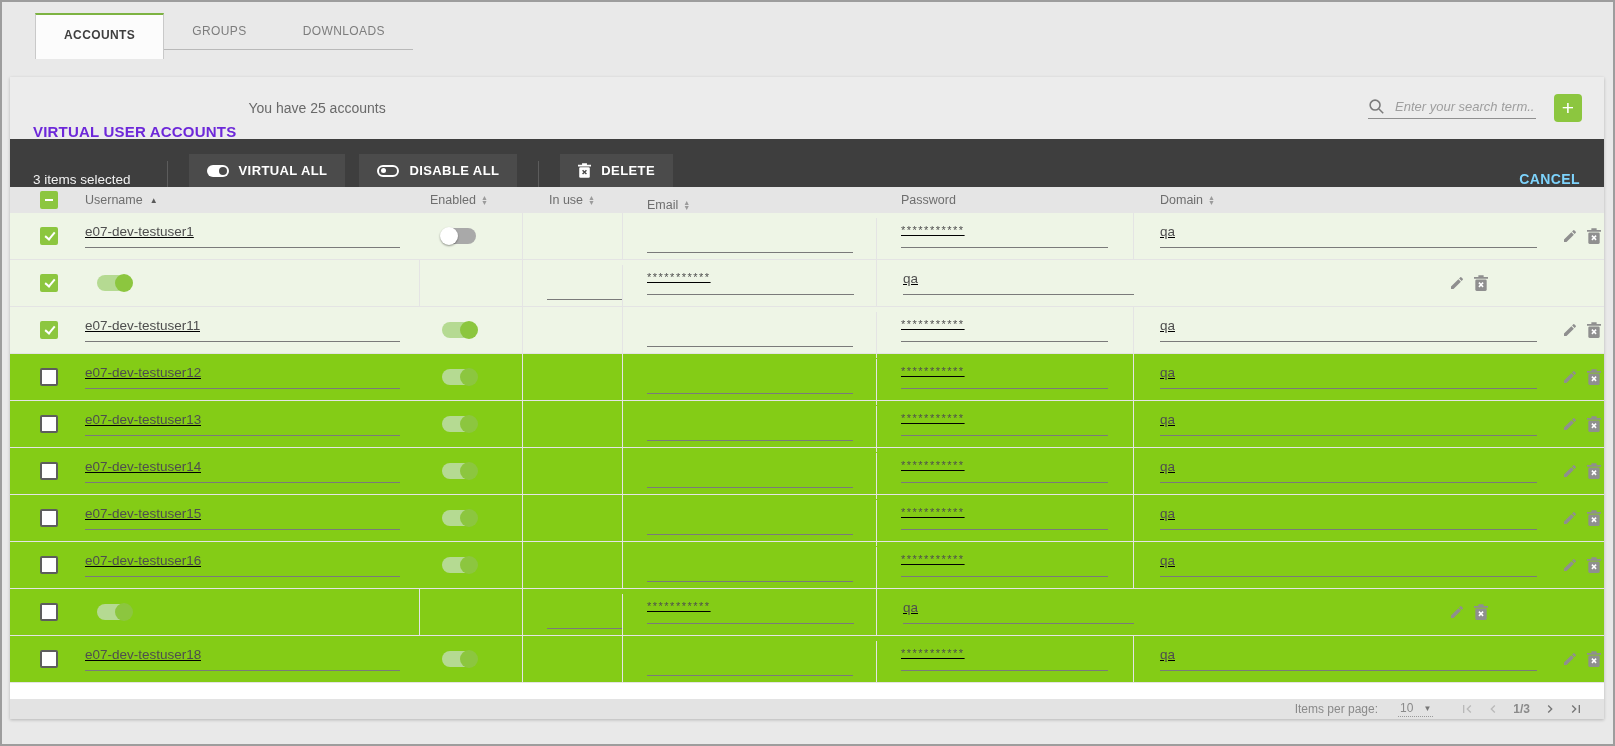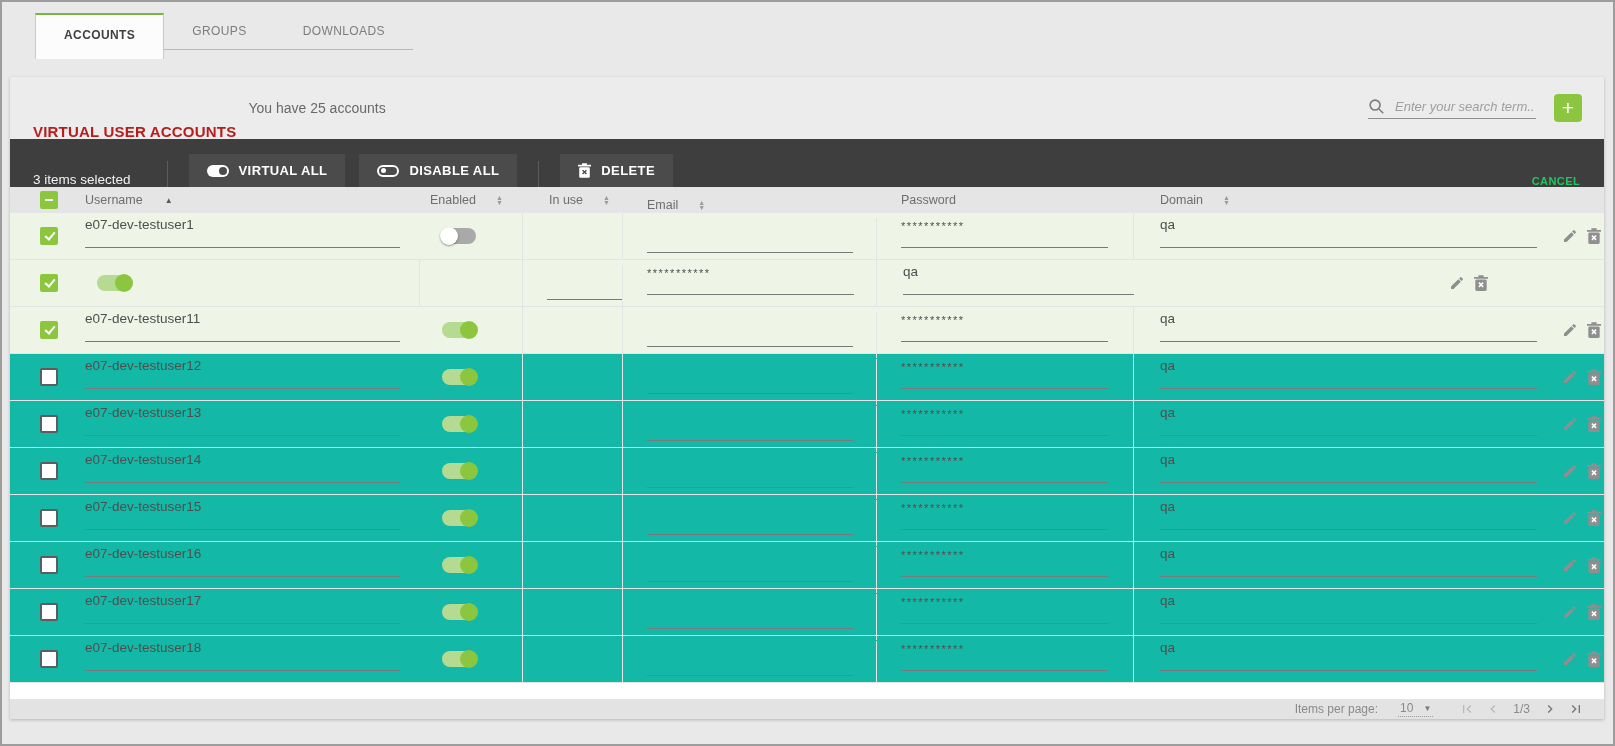--- a/index.html
+++ b/index.html
@@ -12,61 +12,61 @@
        border-bottom:1px solid #b9b9b9;cursor:default;white-space:nowrap;}
   .tab.active{height:44px;line-height:40px;background:#fcfcfc;color:#3f3f3f;font-weight:700;
        border-top:2px solid #7db342;border-left:1px solid #c9c9c9;border-right:1px solid #c9c9c9;border-bottom:none;}
 
   
   .panel{position:absolute;top:75px;left:8px;width:1594px;height:642px;background:#ffffff;
          box-shadow:0 1px 3px rgba(0,0,0,.22);display:flex;flex-direction:column;}
 
   
   .phead{height:62px;background:#ececec;display:flex;align-items:center;padding:0 20px 0 23px;box-sizing:border-box;}
-  .ptitle{font-size:15px;font-weight:700;color:#b91c1c;letter-spacing:.2px;margin-top:46px;}
+  .ptitle{font-size:15px;font-weight:700;color:#6d28d9;letter-spacing:.2px;margin-top:46px;}
   .psub{font-size:14px;color:#696969;margin-left:12px;}
   .spacer{flex:1;}
   .search{display:flex;align-items:flex-end;border-bottom:1px solid #8f8f8f;padding-bottom:3px;width:168px;}
   .search svg{flex:none;margin-right:8px;}
   .search-input{border:none;outline:none;background:transparent;font-style:italic;font-size:13px;color:#9e9e9e;width:100%;
                 font-family:"Liberation Sans",sans-serif;}
   .search-input::placeholder{color:#9e9e9e;}
   .addbtn{width:28px;height:28px;margin-left:18px;margin-right:2px;background:#8cc63f;border:none;border-radius:4px;
           color:#fff;font-size:21px;line-height:26px;font-weight:400;cursor:pointer;padding:0;}
 
   
   .toolbar{height:48px;background:#3e3e3e;display:flex;align-items:flex-end;padding:0 20px 0 23px;box-sizing:border-box;}
   .selcount{font-size:13.5px;color:#f2f2f2;margin-right:22px;white-space:nowrap;}
   .tdiv{width:1px;height:26px;background:#5c5c5c;margin:0 14px;}
   .tbtn{display:flex;align-items:center;gap:10px;background:#4b4b4b;border:none;color:#fff;font-weight:700;
         font-size:13px;letter-spacing:.4px;height:33px;padding:0 18px;margin:0 7px;cursor:pointer;
         font-family:"Liberation Sans",sans-serif;}
-  .cancel{margin-left:auto;background:transparent;border:none;color:#22c55e;font-weight:700;font-size:11px;
+  .cancel{margin-left:auto;background:transparent;border:none;color:#7dd3fc;font-weight:700;font-size:14px;
           letter-spacing:.4px;cursor:pointer;font-family:"Liberation Sans",sans-serif;padding:0 4px;}
   .icon-toggle-on{width:22px;height:12px;background:#fff;border-radius:6px;position:relative;display:inline-block;}
   .icon-toggle-on::after{content:'';position:absolute;right:2px;top:2px;width:8px;height:8px;background:#4b4b4b;border-radius:50%;}
   .icon-toggle-off{width:18px;height:8px;border:2px solid #fff;border-radius:6px;position:relative;display:inline-block;}
   .icon-toggle-off::after{content:'';position:absolute;left:2px;top:1.5px;width:5px;height:5px;background:#fff;border-radius:50%;}
 
   
   .trow,.thead{display:grid;grid-template-columns:65px 345px 103px 100px 254px 257px 1fr 90px;align-items:center;}
   .thead{height:26px;background:#e5e5e5;font-size:12.5px;color:#6e6e6e;}
-  .trow{height:47px;border-bottom:1px solid #e4e4e4;background:#14b8a6;box-sizing:border-box;}
+  .trow{height:47px;border-bottom:1px solid #e4e4e4;background:#84cc16;box-sizing:border-box;}
   .trow.selected{background:#eef5e6;}
   .td{height:100%;display:flex;align-items:center;box-sizing:border-box;}
   .trow .c-enabled,.trow .c-inuse,.trow .c-email,.trow .c-pass{border-right:1px solid #e4e4e4;}
   .c-check{padding-left:30px;}
   .c-user{padding-left:10px;}
   .c-enabled{padding-left:10px;}
   .c-inuse{padding-left:26px;}
   .c-email{padding-left:24px;margin-top:10px;}
   .c-pass{padding-left:24px;}
   .c-domain{padding-left:26px;}
   .c-actions{justify-content:flex-end;padding-right:24px;gap:9px;}
-  .hcell{display:flex;align-items:center;gap:18px;white-space:nowrap;}
+  .hcell{display:flex;align-items:center;gap:3px;white-space:nowrap;}
 
   .sort-asc{font-size:8px;color:#5a5a5a;margin-left:4px;}
   .sort-both{display:inline-flex;flex-direction:column;line-height:5px;font-size:7px;color:#9b9b9b;margin-left:2px;}
 
   
   .cb{width:18px;height:18px;border:2px solid #5d5d5d;border-radius:2px;box-sizing:border-box;background:#fff;
       position:relative;display:inline-block;cursor:pointer;}
   .cb.checked,.cb.indet{background:#8cc63f;border-color:#8cc63f;}
   .cb.checked::after{content:'';position:absolute;left:4.5px;top:1px;width:4px;height:8px;
       border-right:2px solid #fff;border-bottom:2px solid #fff;transform:rotate(40deg);}
@@ -74,37 +74,37 @@
 
   
   .toggle{width:34px;height:16px;border-radius:8px;position:relative;display:inline-block;margin-left:12px;cursor:pointer;}
   .toggle.on{background:#b5da92;}
   .toggle.off{background:#a9a9a9;}
   .toggle .knob{position:absolute;top:-1px;width:18px;height:18px;border-radius:50%;}
   .toggle.on .knob{right:-2px;background:#8cc63f;}
   .toggle.off .knob{left:-2px;background:#fff;box-shadow:0 1px 2px rgba(0,0,0,.4);}
 
   
-  .uinput{display:inline-flex;align-items:flex-end;border-bottom:1px solid #7a7a7a;height:24px;padding-bottom:15px;
-          box-sizing:border-box;cursor:text;}
+  .uinput{display:inline-flex;border-bottom:1px solid #7a7a7a;height:24px;padding-bottom:3px;
+          box-sizing:border-box;cursor:text;text-decoration:underline;}
   .uval{font-size:13.5px;color:#4e4e4e;white-space:nowrap;overflow:hidden;}
   .pw{font-size:11px;letter-spacing:1.5px;color:#4e4e4e;}
   .w-user{width:315px;} .w-email{width:206px;} .w-pass{width:207px;} .w-domain{width:377px;}
 
   .act{width:16px;height:17px;display:inline-flex;cursor:pointer;}
 
   .gap{flex:1;background:#fff;}
 
   
   .pfoot{height:20px;background:#e3e3e3;display:flex;align-items:center;justify-content:flex-end;
          padding-right:20px;font-size:12px;color:#8a8a8a;gap:0;}
   .ipp-label{margin-right:20px;}
   .ipp-select{display:flex;align-items:center;gap:10px;border-bottom:1px dotted #9a9a9a;padding:0 2px 1px 2px;cursor:pointer;}
   .caret{font-size:8px;color:#777;}
-  .pager{display:flex;align-items:center;margin-left:26px;gap:10px;}
+  .pager{display:flex;align-items:center;margin-left:26px;gap:10px;font-weight:bold;}
   .pg{display:inline-flex;cursor:pointer;}
   .pageind{margin:0 2px;color:#8a8a8a;}
 </style>
 </head>
 <body>
 
 <div class="screen">
 
   <div class="tabbar">
     <div class="tab active">ACCOUNTS</div>
@@ -582,25 +582,20 @@
                 <path d="M5.6 8.6l4.8 4.8M10.4 8.6l-4.8 4.8" stroke="#fff" stroke-width="1.7"></path>
               </svg>
             </span>
     </div>
   </div>
 
   <div class="trow">
     <div class="td c-check">
             <span class="cb"></span>
           </div>
-    <div class="td c-user">
-            <span class="uinput w-user">
-              <span class="uval v-user">e07-dev-testuser17</span>
-            </span>
-          </div>
     <div class="td c-enabled">
             <span class="toggle on">
               <span class="knob"></span>
             </span>
           </div>
     <div class="td c-inuse">
             <span class="uval v-inuse"></span>
           </div>
     <div class="td c-email">
             <span class="uinput w-email">

